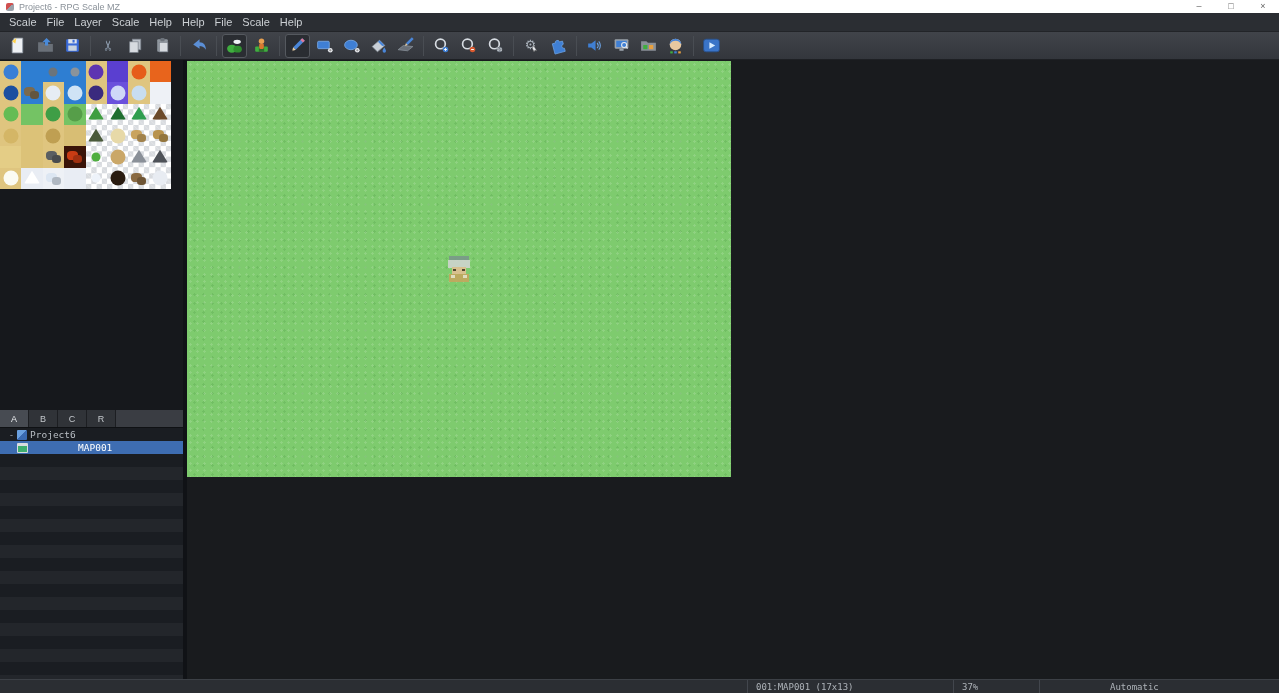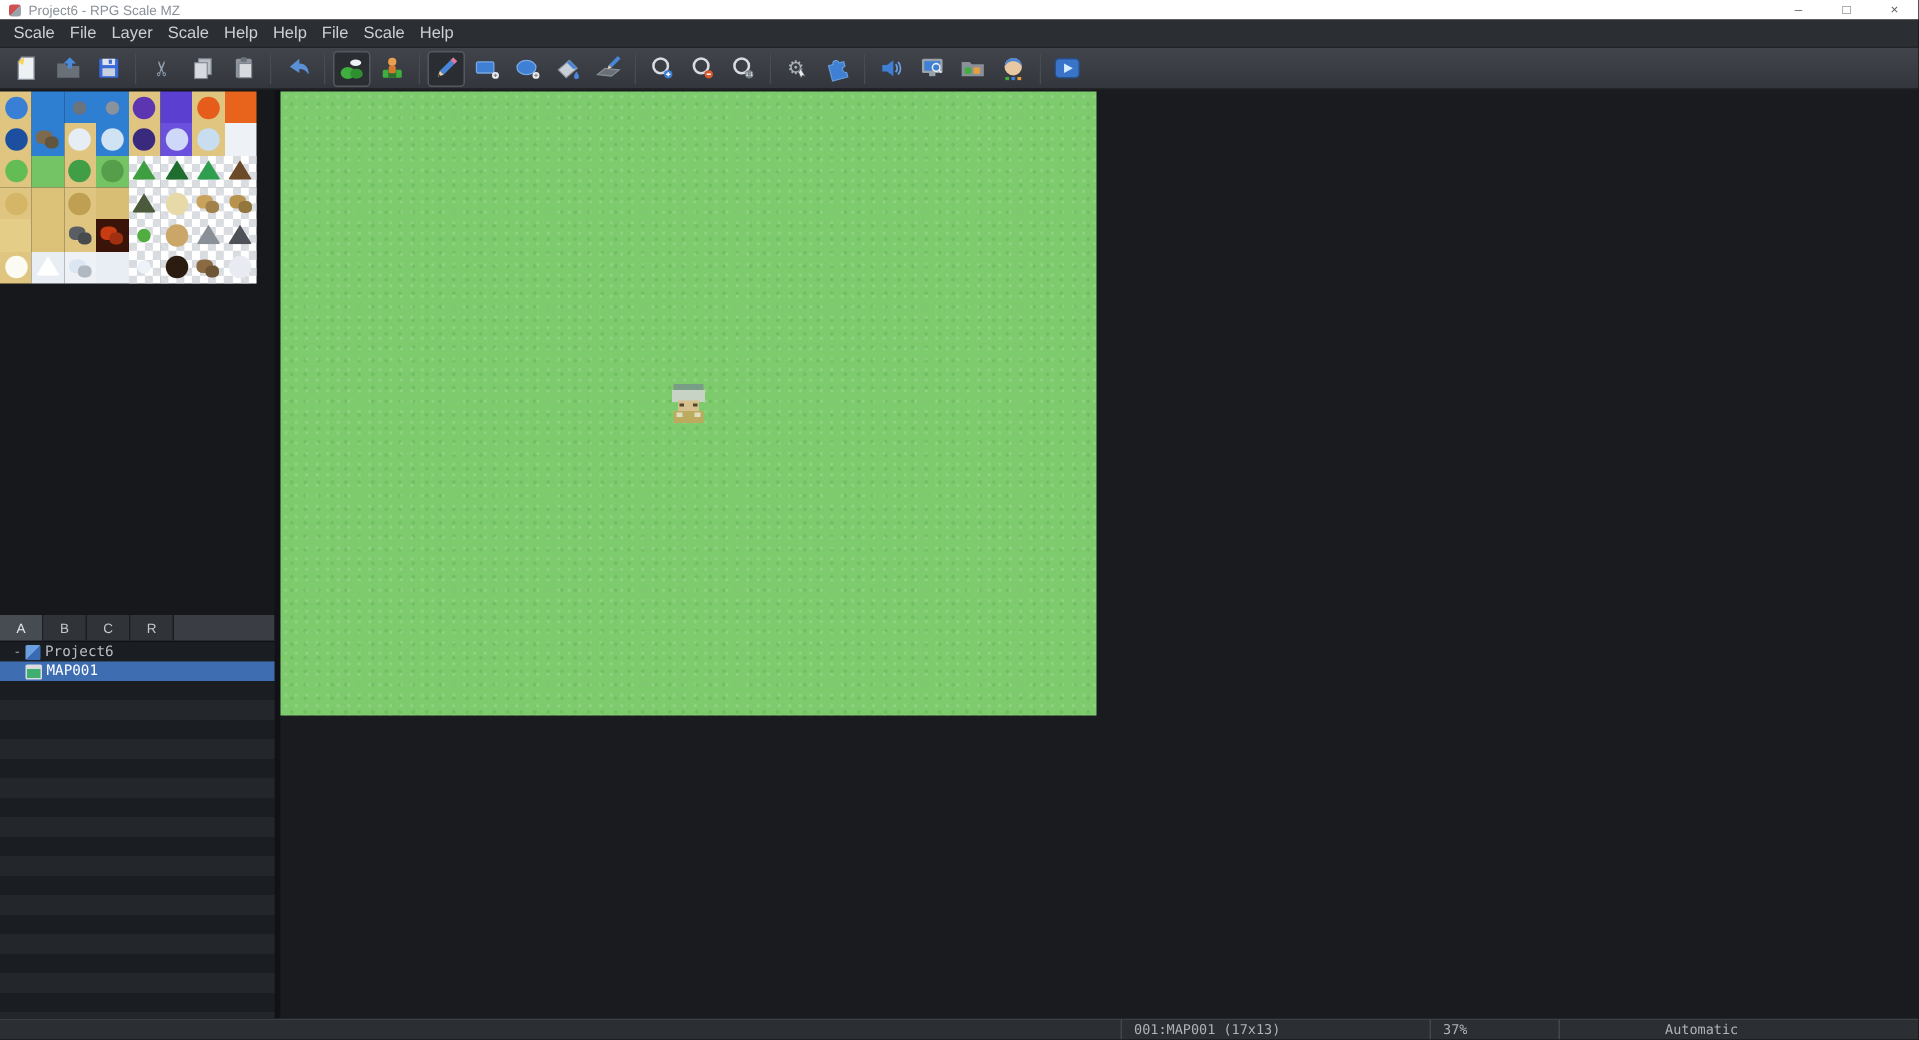--- a/index.html
+++ b/index.html
@@ -67,21 +67,21 @@
   .tab { width:29px; height:17px; display:flex; align-items:center; justify-content:center;
          background:#303338; color:#c3c7cc; font-size:9px; border-right:1px solid #1c1e22;
          margin-right:0; }
   .tab.selected { background:#474b52; color:#e8eaed; }
   .tab-fill { flex:1; height:17px; background:#3a3d43; }
 
   .tree { height:251px; position:relative;
           background:repeating-linear-gradient(180deg,#1a1d22 0 13px,#23262b 13px 26px); }
   .tree-row { height:13px; display:flex; align-items:center; font-family:"DejaVu Sans Mono",monospace;
               font-size:9.5px; color:#b9bec4; white-space:nowrap; }
-  .tree-row.selected { background:#3e6db2; color:#ffffff; }
+  .tree-row.selected { background:#3e6db2; color:#ffffff;gap:47px; }
   .collapse { width:9px; margin-left:7px; text-align:center; color:#9aa0a6; font-size:9px; }
   .cube-ico { width:10px; height:10px; margin:0 3px 0 1px;
               background:linear-gradient(135deg,#6aa0e0 0 50%,#3a6ab2 50%); border-radius:1px; }
   .map-ico { width:11px; height:10px; margin:0 3px 0 17px; background:#3fae6f;
              border:1px solid #d8dce0; border-top:3px solid #d8dce0; border-radius:1px; }
 
   .splitter { width:4px; background:#101216; }
 
   .main-area { flex:1; position:relative; background:#191b1e; }
   .map-canvas { position:absolute; left:0; top:1px; width:544px; height:416px;

